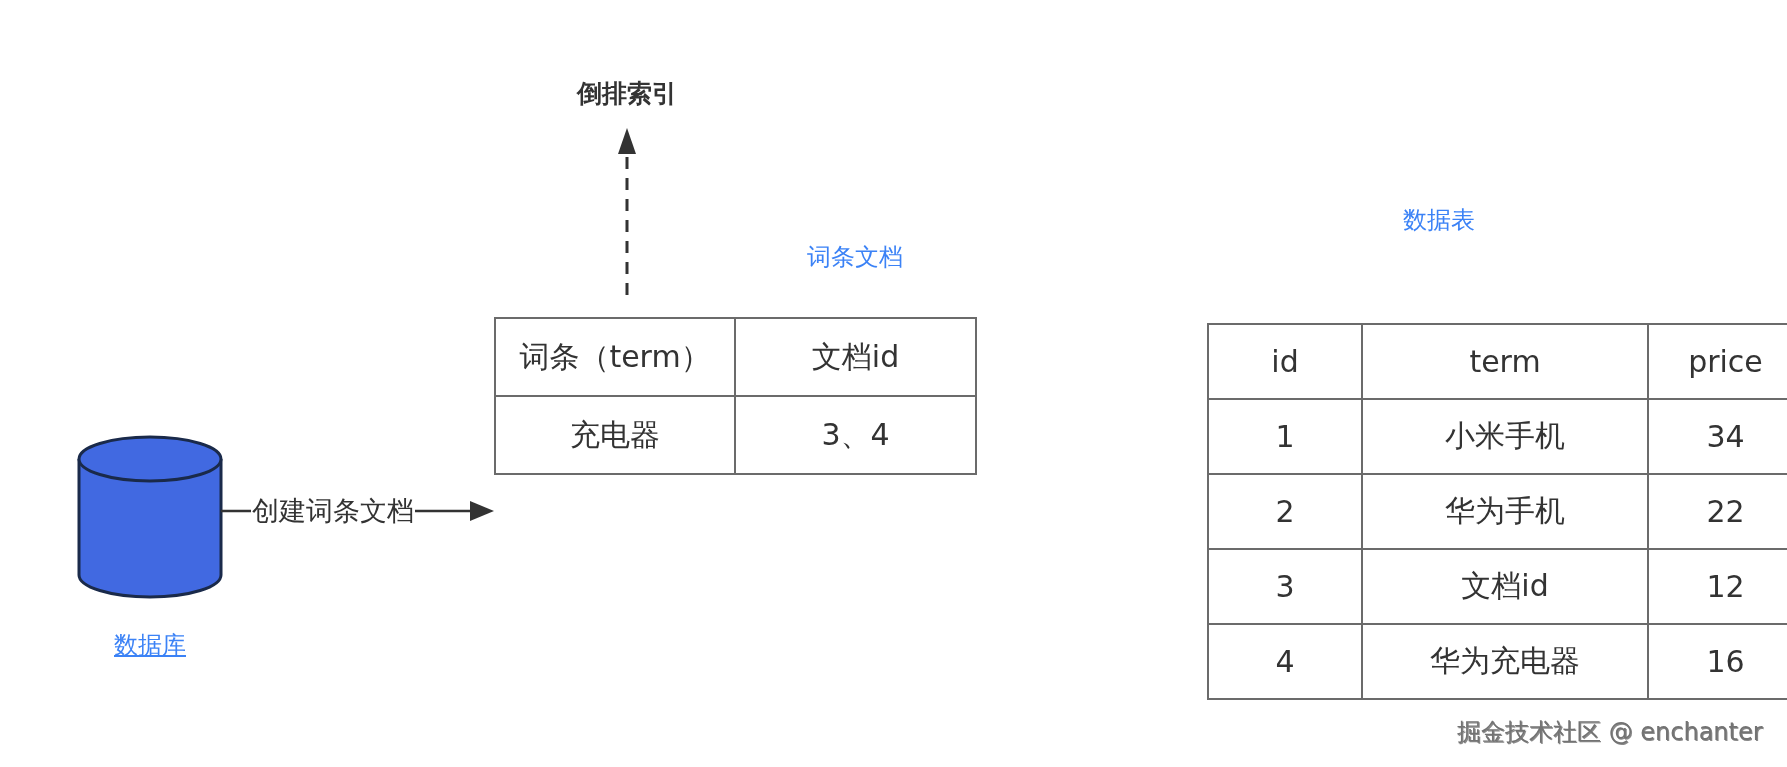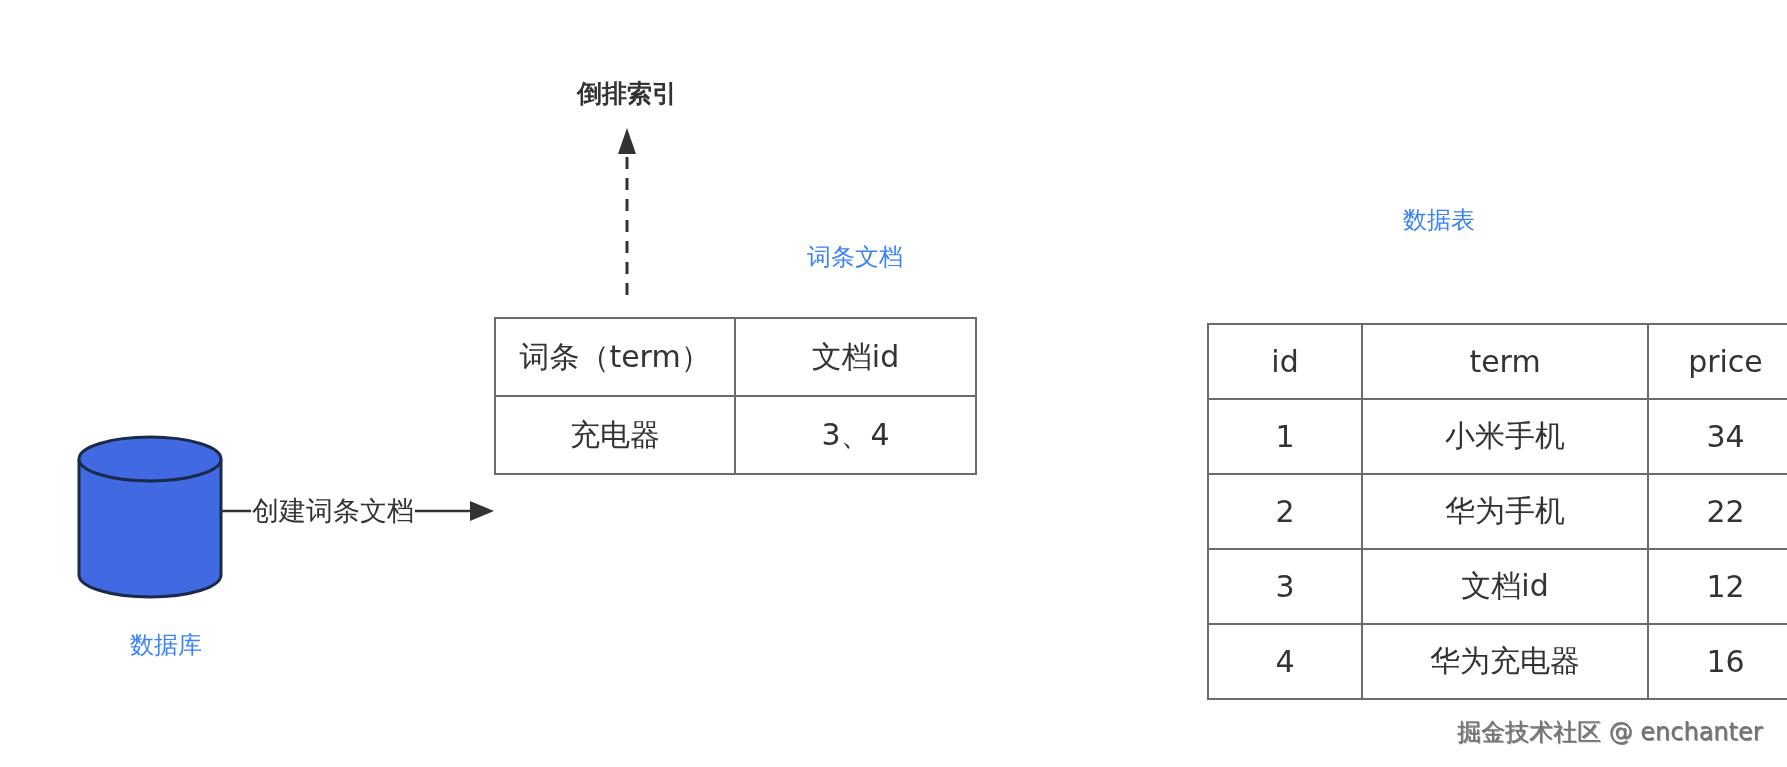--- a/index.html
+++ b/index.html
@@ -85,21 +85,21 @@
   </g>
 
   <g>
     <line x1="627" y1="295" x2="627" y2="150" stroke="#333333" stroke-width="3" stroke-dasharray="12,9"></line>
     <polygon points="618,154 627,128 636,154" fill="#333333"></polygon>
   </g>
 </svg>
 
 <div class="label title-bold" style="left:627px; top:93px;text-align:right;">倒排索引</div>
 
-<div class="label" style="left:166px; top:645px;">数据库</div>
+<div class="label" style="left:150px; top:645px;text-decoration:underline;">数据库</div>
 
 <div class="edge-label" style="left:251px; top:511px;">创建词条文档</div>
 
 <div class="label" style="left:855px; top:257px;">词条文档</div>
 
 <table class="grid" id="term-table">
   <colgroup>
       <col style="width:240px">
       <col style="width:241px">
     </colgroup>

